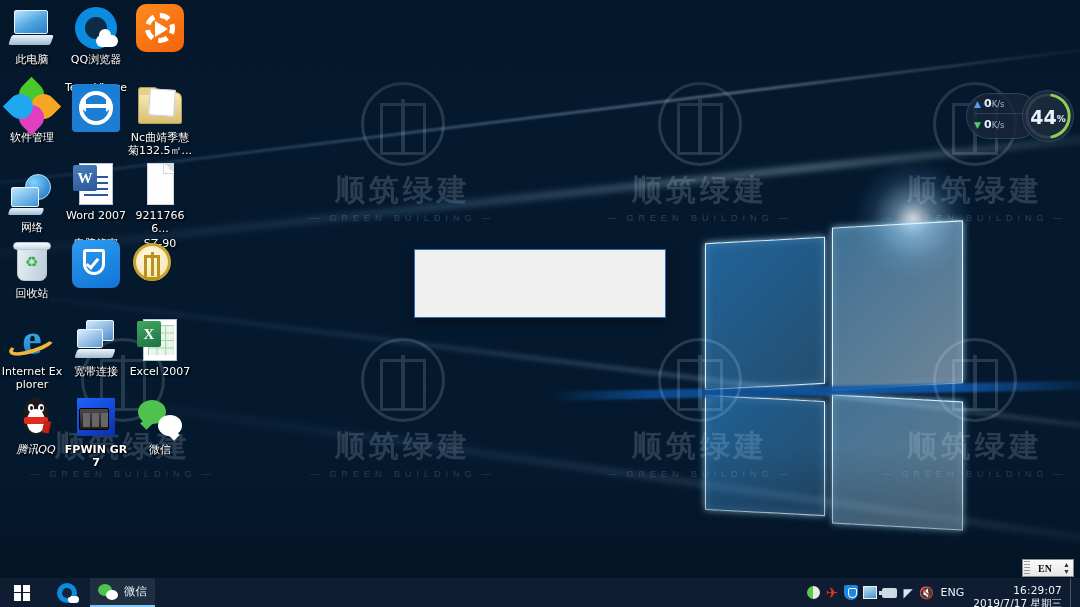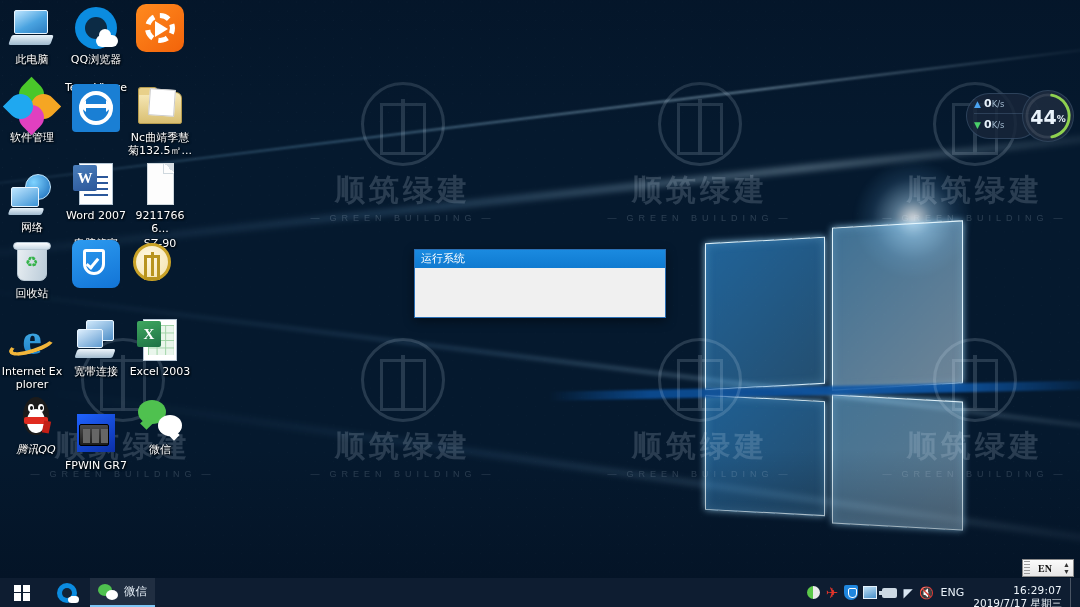--- a/index.html
+++ b/index.html
@@ -458,33 +458,33 @@
         <span class="base"></span>
       </div>
       <div class="icon-label">宽带连接</div>
     </div>
     <div class="icon-cell" style="left: 128px; top: 312px;">
       <div class="icon-art a-excel">
         <span class="doc"></span>
         <span class="grid"></span>
         <span class="badge">X</span>
       </div>
-      <div class="icon-label">Excel 2003</div>
+      <div class="icon-label">Excel 2007</div>
     </div>
     <div class="icon-cell" style="left: 4px; top: 390px; font-style: italic;">
       <div class="icon-art a-peng">
         <span class="body"></span>
         <span class="belly"></span>
         <span class="scarf"></span>
         <span class="e1"></span>
         <span class="e2"></span>
       </div>
       <div class="icon-label">腾讯QQ</div>
     </div>
-    <div class="icon-cell" style="left: 64px; top: 406px;">
+    <div class="icon-cell" style="left: 64px; top: 390px; font-weight: bold;">
       <div class="icon-art a-fp">
         <span class="scr"></span>
         <span class="dev"></span>
       </div>
       <div class="icon-label">FPWIN GR7</div>
     </div>
     <div class="icon-cell" style="left: 128px; top: 390px;">
       <div class="icon-art a-wechat">
         <span class="b1"></span>
         <span class="b2"></span>
@@ -504,23 +504,20 @@
   <div class="dial">
     <svg viewBox="0 0 52 52">
       <circle cx="26" cy="26" r="22" fill="none" stroke="rgba(255,255,255,0.10)" stroke-width="3"></circle>
       <circle id="cpu-ring" cx="26" cy="26" r="22" fill="none" stroke="#8fd14f" stroke-width="3" stroke-linecap="round" stroke-dasharray="138.2" stroke-dashoffset="77.4" transform="rotate(-80 26 26)"></circle>
     </svg>
     <div class="pct"><span>44</span><sub>%</sub></div>
   </div>
 </div>
 
 <div id="dialog">
-  <div class="tb">
-    <span>运行系统</span>
-  </div>
 </div>
 
 <div id="langbar">
   <div class="grip"></div>
   <div class="en">EN</div>
   <div class="sp">▲<br>▼</div>
 </div>
 
 <div id="taskbar">
   <div id="start">

